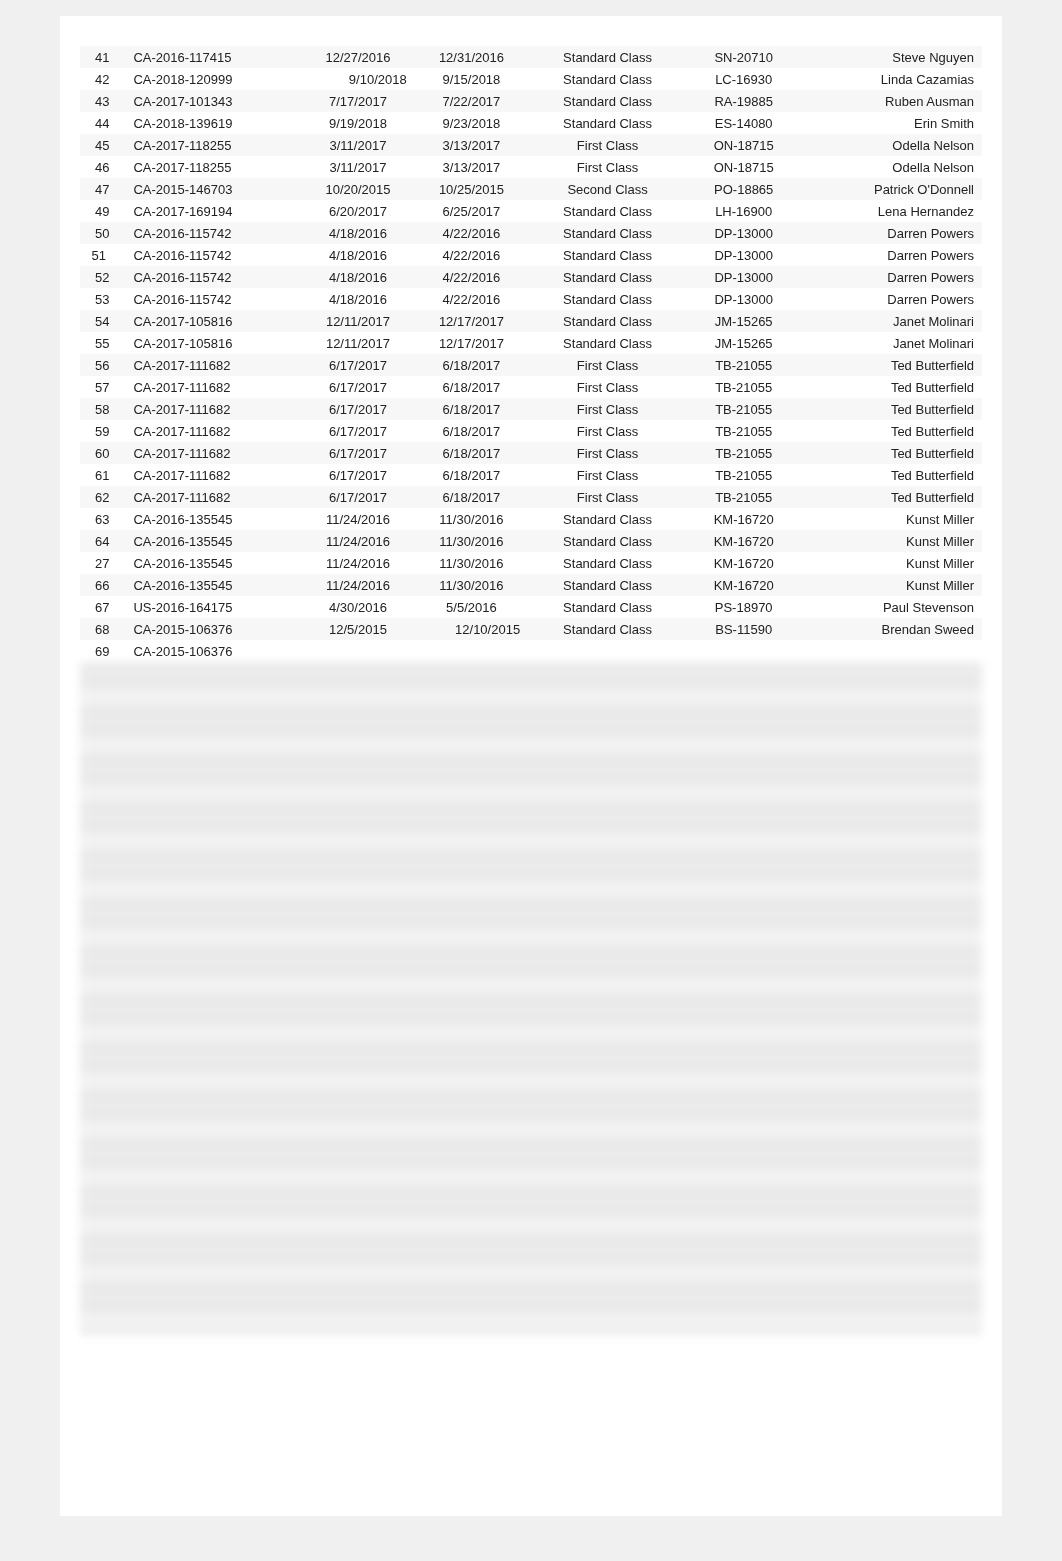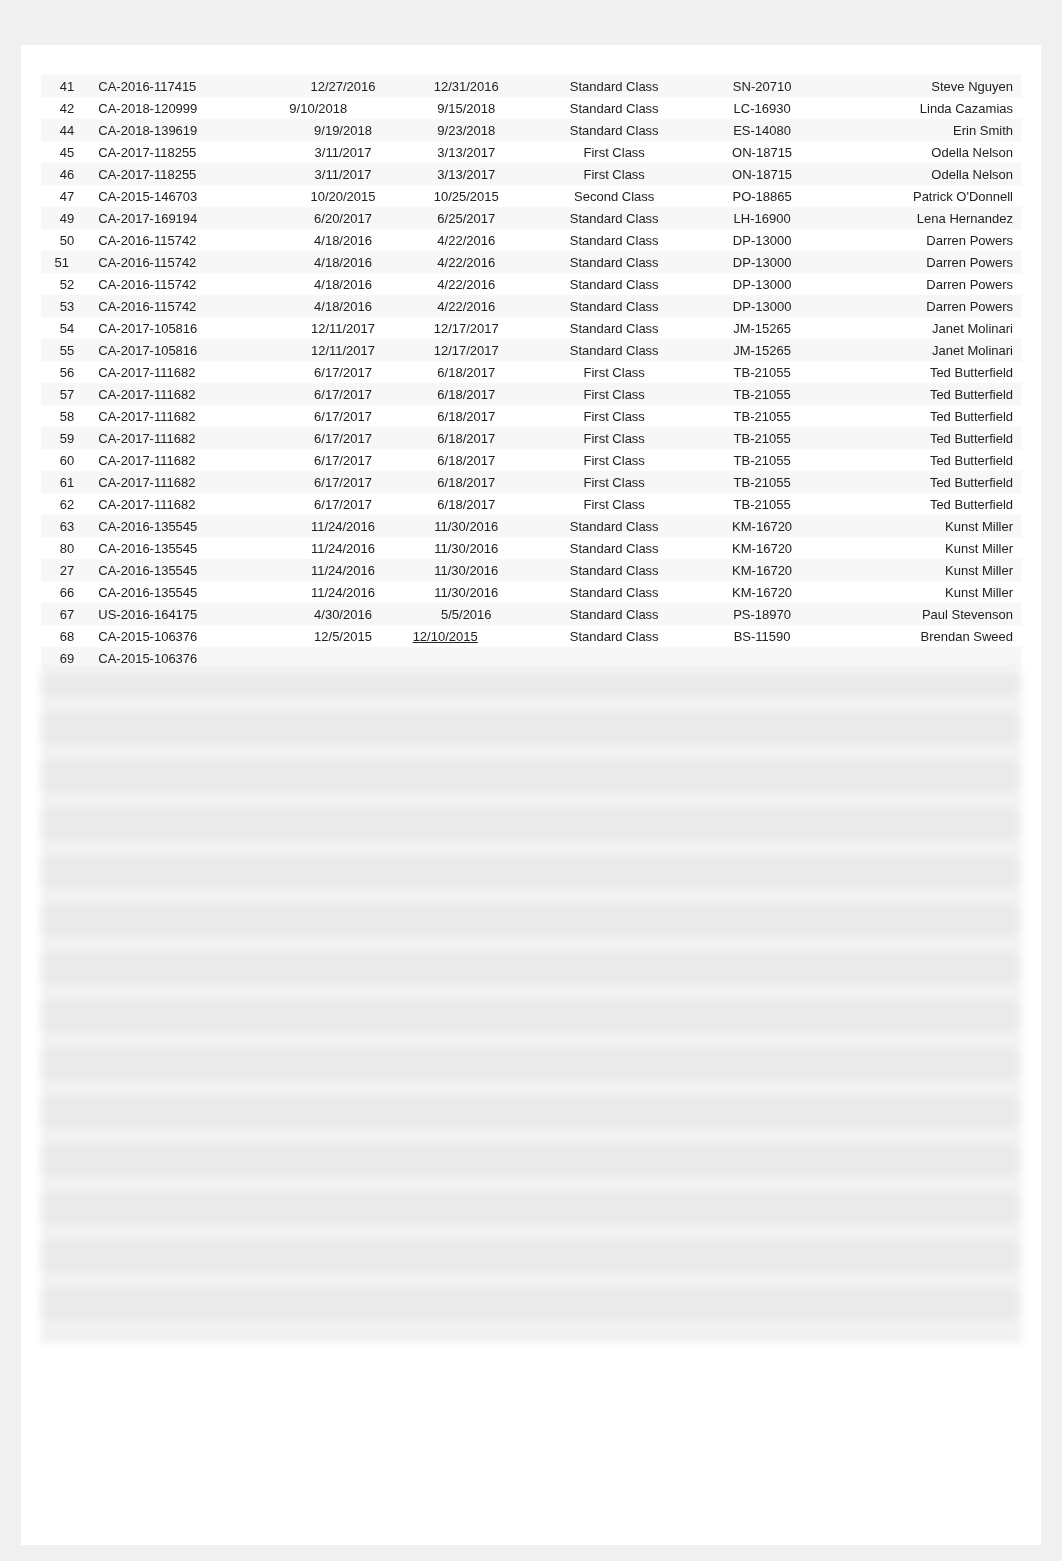--- a/index.html
+++ b/index.html
@@ -6,23 +6,23 @@
     body {
       background: #f0f0f0;
       font-family: Arial, sans-serif;
       font-size: 13px;
       color: #222;
       width: 1062px;
       min-height: 1561px;
     }
     .page {
       background: #fff;
-      margin: 45px auto;
+      margin: 16px auto;
       padding: 30px 20px;
-      width: 1020px;
+      width: 942px;
       min-height: 1500px;
     }
     table {
       width: 100%;
       border-collapse: collapse;
     }
     td {
       padding: 3.5px 8px;
       white-space: nowrap;
       font-size: 13px;
@@ -60,25 +60,34 @@
           <td class="col-order">CA-2016-117415</td>
           <td class="col-order-date" style="text-align: center;">12/27/2016</td>
           <td class="col-ship-date" style="text-align: center;">12/31/2016</td>
           <td class="col-segment" style="text-align: center;">Standard Class</td>
           <td class="col-customer-id" style="text-align: center;">SN-20710</td>
           <td class="col-customer-name" style="text-align: right;">Steve Nguyen</td>
         </tr>
         <tr>
           <td class="col-num" style="text-align: right;">42</td>
           <td class="col-order">CA-2018-120999</td>
-          <td class="col-order-date" style="text-align: left;">9/10/2018</td>
+          <td class="col-order-date" style="text-align: right;">9/10/2018</td>
           <td class="col-ship-date" style="text-align: center;">9/15/2018</td>
           <td class="col-segment" style="text-align: center;">Standard Class</td>
           <td class="col-customer-id" style="text-align: center;">LC-16930</td>
           <td class="col-customer-name" style="text-align: right;">Linda Cazamias</td>
+        </tr>
+        <tr>
+          <td class="col-num" style="text-align: right;">43</td>
+          <td class="col-order">CA-2017-101343</td>
+          <td class="col-order-date" style="text-align: center;">7/17/2017</td>
+          <td class="col-ship-date" style="text-align: center;">7/22/2017</td>
+          <td class="col-segment" style="text-align: center;">Standard Class</td>
+          <td class="col-customer-id" style="text-align: center;">RA-19885</td>
+          <td class="col-customer-name" style="text-align: right;">Ruben Ausman</td>
         </tr>
         <tr>
           <td class="col-num" style="text-align: right;">44</td>
           <td class="col-order">CA-2018-139619</td>
           <td class="col-order-date" style="text-align: center;">9/19/2018</td>
           <td class="col-ship-date" style="text-align: center;">9/23/2018</td>
           <td class="col-segment" style="text-align: center;">Standard Class</td>
           <td class="col-customer-id" style="text-align: center;">ES-14080</td>
           <td class="col-customer-name" style="text-align: right;">Erin Smith</td>
         </tr>
@@ -238,21 +247,21 @@
         <tr>
           <td class="col-num" style="text-align: right;">63</td>
           <td class="col-order">CA-2016-135545</td>
           <td class="col-order-date" style="text-align: center;">11/24/2016</td>
           <td class="col-ship-date" style="text-align: center;">11/30/2016</td>
           <td class="col-segment" style="text-align: center;">Standard Class</td>
           <td class="col-customer-id" style="text-align: center;">KM-16720</td>
           <td class="col-customer-name" style="text-align: right;">Kunst Miller</td>
         </tr>
         <tr>
-          <td class="col-num" style="text-align: right;">80</td>
+          <td class="col-num" style="text-align: right;">64</td>
           <td class="col-order">CA-2016-135545</td>
           <td class="col-order-date" style="text-align: center;">11/24/2016</td>
           <td class="col-ship-date" style="text-align: center;">11/30/2016</td>
           <td class="col-segment" style="text-align: center;">Standard Class</td>
           <td class="col-customer-id" style="text-align: center;">KM-16720</td>
           <td class="col-customer-name" style="text-align: right;">Kunst Miller</td>
         </tr>
         <tr>
           <td class="col-num" style="text-align: right;">27</td>
           <td class="col-order">CA-2016-135545</td>
@@ -277,21 +286,21 @@
           <td class="col-order-date" style="text-align: center;">4/30/2016</td>
           <td class="col-ship-date" style="text-align: center;">5/5/2016</td>
           <td class="col-segment" style="text-align: center;">Standard Class</td>
           <td class="col-customer-id" style="text-align: center;">PS-18970</td>
           <td class="col-customer-name" style="text-align: right;">Paul Stevenson</td>
         </tr>
         <tr>
           <td class="col-num" style="text-align: right;">68</td>
           <td class="col-order">CA-2015-106376</td>
           <td class="col-order-date" style="text-align: center;">12/5/2015</td>
-          <td class="col-ship-date" style="text-align: left; text-decoration: underline;">12/10/2015</td>
+          <td class="col-ship-date" style="text-align: right;">12/10/2015</td>
           <td class="col-segment" style="text-align: center;">Standard Class</td>
           <td class="col-customer-id" style="text-align: center;">BS-11590</td>
           <td class="col-customer-name" style="text-align: right;">Brendan Sweed</td>
         </tr>
         <tr>
           <td class="col-num" style="text-align: right;">69</td>
           <td class="col-order">CA-2015-106376</td>
           <td class="col-order-date" style="text-align: center;"></td>
           <td class="col-ship-date" style="text-align: center;"></td>
           <td class="col-segment" style="text-align: center;"></td>

